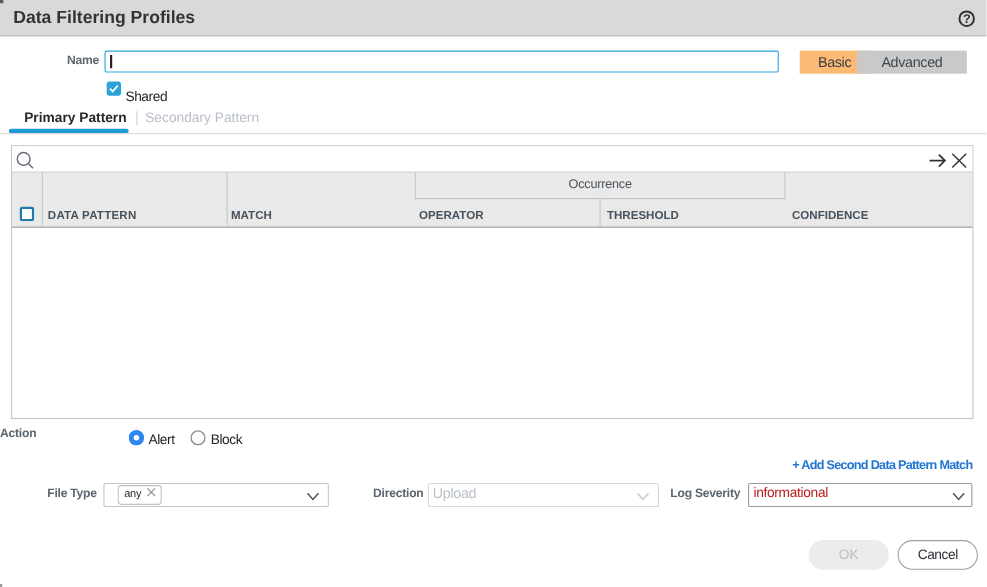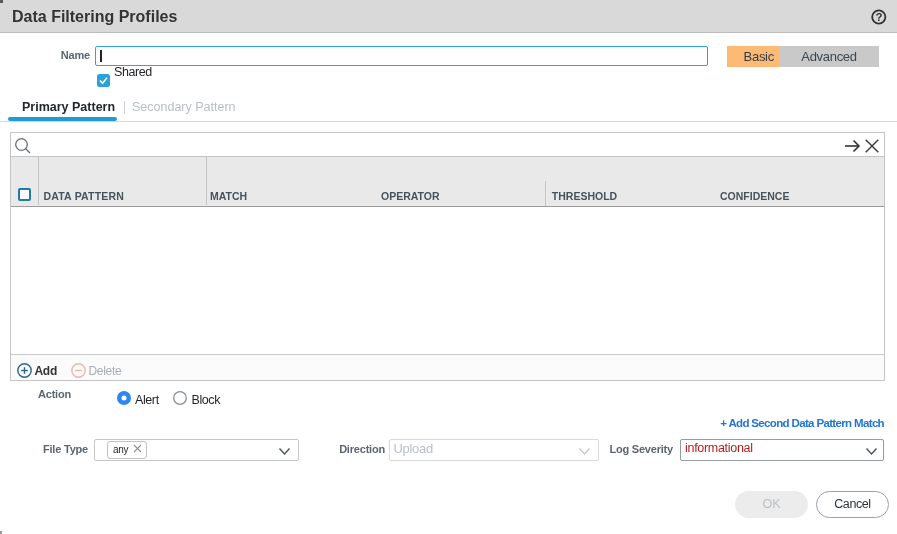--- a/index.html
+++ b/index.html
@@ -16,21 +16,21 @@
 
 .lbl { font-size:11px; font-weight:bold; color:#5b6670; letter-spacing:-0.2px; }
 .name-lbl { left:0; top:48.5px; width:90px; text-align:right; line-height:13px; }
 .name-input { left:94.5px; top:45.5px; width:613px; height:20px; border:1.5px solid #2fa3de; border-radius:2px; background:#fff; }
 .caret { left:4.5px; top:3px; width:1.5px; height:12px; background:#222; position:absolute; }
 .btn-basic { left:712px; top:45.5px; width:63.5px; height:21.5px; background:#fdba74; color:#333c44; font-size:13px; letter-spacing:-0.3px; text-align:center; line-height:21.5px;margin-left:15px; }
 .btn-adv { left:779px; top:45.5px; width:100px; height:21.5px; background:#c9c9c9; color:#3c4750; font-size:13px; letter-spacing:-0.3px; text-align:center; line-height:21.5px; }
 
 
 .cb { left:96.5px; top:73.5px; width:13px; height:13px; background:#29a3da; border-radius:2.5px; }
-.shared-lbl { left:114px; top:66px; font-size:12.5px; letter-spacing:-0.4px; color:#24282c; line-height:13px; }
+.shared-lbl { left:114px; top:82px; font-size:12.5px; letter-spacing:-0.4px; color:#24282c; line-height:13px; }
 
 
 .tab1 { left:22px; top:100px; font-size:12.5px; font-weight:bold; color:#24282c; line-height:14px; }
 .tabdiv { left:124px; top:101px; width:1px; height:13px; background:#ccd0d4; }
 .tab2 { left:132px; top:100px; font-size:12.5px; color:#b8bfc6; line-height:14px; }
 .tabline { left:0px; top:121px; width:897px; height:1px; background:#d8d8d8; }
 .tabblue { left:8px; top:117px; width:108.5px; height:3.5px; background:#1f9ad5; border-radius:2px; }
 
 
 .tbl { left:10px; top:132px; width:875px; height:248.5px; border:1px solid #c5c5c5; background:#fff; }
@@ -38,21 +38,21 @@
 .pill { position:absolute; left:22.5px; top:2.5px; width:807px; height:18.8px; border:1px solid #c8c8c8; border-radius:9.5px; }
 .items { position:absolute; right:9px; top:1.5px; font-size:11.5px; letter-spacing:-0.2px; color:#333; }
 .thead { position:absolute; left:0; top:24px; width:873px; height:49.5px; background:#e9e9e9; border-bottom:1.5px solid #9c9c9c; }
 .vline { position:absolute; top:0; width:1px; height:48px; background:#c5c5c5; }
 .occ { position:absolute; left:366.3px; top:0px; width:336.6px; height:23.5px; border-bottom:1px solid #c5c5c5; border-left:1px solid #c5c5c5; border-right:1px solid #c5c5c5; text-align:center; font-size:11.5px; letter-spacing:-0.2px; color:#47525c; line-height:23px; }
 .th { position:absolute; font-size:10.5px; font-weight:bold; color:#47525c; top:32.5px; letter-spacing:0px; }
 .hcb { position:absolute; left:6.5px; top:30.5px; width:13px; height:13px; border:2px solid #1f7bab; border-radius:2px; background:#fff; }
 .toolbar { position:absolute; left:0; top:221px; width:873px; height:25.5px; border-top:1px solid #c9c9c9; background:#fbfbfb; }
 
 
-.action-lbl { left:0px; top:388px; width:109px; text-align:center; line-height:13px; }
+.action-lbl { left:0px; top:388px; width:109px; text-align:left; line-height:13px; }
 .alert-lbl { left:135px; top:392.5px; font-size:12.5px; letter-spacing:-0.4px; color:#1e2226; line-height:14px; }
 .block-lbl { left:191.5px; top:392.5px; font-size:12.5px; letter-spacing:-0.4px; color:#1e2226; line-height:14px; }
 
 
 .link { left:0; top:416.5px; width:884px; text-align:right; font-size:11.5px; font-weight:bold; letter-spacing:-0.65px; color:#2176d2; line-height:13px; }
 
 
 .ft-lbl { left:0; top:443px; width:88px; text-align:right; line-height:13px; }
 .ft-box { left:94px; top:439px; width:204.5px; height:21.5px; border:1px solid #c6c6c6; border-radius:2px; background:#fff; }
 .tag { position:absolute; left:12px; top:1.2px; height:18px; border:1px solid #c2c2c2; border-radius:3px; background:#fff; font-size:10px; letter-spacing:-0.3px; color:#24282c; line-height:16px; padding:0 4px 0 5px; }
@@ -109,40 +109,28 @@
       <path d="M9.5 1.5 L15 7 L9.5 12.5" fill="none" stroke="#333" stroke-width="1.6"></path>
     </svg>
     <svg style="position:absolute;left:854px;top:5.5px" width="14" height="14" viewBox="0 0 14 14">
       <line x1="0.7" y1="0.7" x2="13.3" y2="13.3" stroke="#3a3a3a" stroke-width="1.4"></line>
       <line x1="13.3" y1="0.7" x2="0.7" y2="13.3" stroke="#3a3a3a" stroke-width="1.4"></line>
     </svg>
   </div>
   <div class="thead">
     <div class="vline" style="left:27px"></div>
     <div class="vline" style="left:195px"></div>
+    <div class="occ">Occurrence</div>
     <div style="position:absolute;left:533.5px;top:23.5px;width:1px;height:25px;background:#c5c5c5"></div>
     <div class="hcb"></div>
     <div class="th" style="left:32.5px;letter-spacing:0.2px">DATA PATTERN</div>
     <div class="th" style="left:199px">MATCH</div>
     <div class="th" style="left:370px">OPERATOR</div>
     <div class="th" style="left:540.8px">THRESHOLD</div>
     <div class="th" style="left:709px">CONFIDENCE</div>
-  </div>
-  <div class="toolbar">
-    <svg style="position:absolute;left:6px;top:8px" width="15" height="15" viewBox="0 0 15 15">
-      <circle cx="7.5" cy="7.5" r="6.7" fill="none" stroke="#26688e" stroke-width="1.4"></circle>
-      <line x1="4.2" y1="7.5" x2="10.8" y2="7.5" stroke="#26688e" stroke-width="1.4"></line>
-      <line x1="7.5" y1="4.2" x2="7.5" y2="10.8" stroke="#26688e" stroke-width="1.4"></line>
-    </svg>
-    <span style="position:absolute;left:23.5px;top:9px;font-size:12px;font-weight:bold;color:#333;letter-spacing:-0.3px">Add</span>
-    <svg style="position:absolute;left:59.5px;top:8px" width="15" height="15" viewBox="0 0 15 15">
-      <circle cx="7.5" cy="7.5" r="6.7" fill="none" stroke="#eab6b2" stroke-width="1.4"></circle>
-      <line x1="4.2" y1="7.5" x2="10.8" y2="7.5" stroke="#eab6b2" stroke-width="1.4"></line>
-    </svg>
-    <span style="position:absolute;left:77.5px;top:9px;font-size:12px;color:#a8aeb4;letter-spacing:-0.3px">Delete</span>
   </div>
 </div>
 
 <div class="abs lbl action-lbl">Action</div>
 <svg class="abs" style="left:117.4px;top:390.7px" width="14" height="14" viewBox="0 0 14 14">
   <circle cx="7" cy="7" r="7" fill="#2e86ef"></circle>
   <circle cx="7" cy="7" r="2.5" fill="#fff"></circle>
 </svg>
 <div class="abs alert-lbl">Alert</div>
 <svg class="abs" style="left:173px;top:390.7px" width="14" height="14" viewBox="0 0 14 14">

